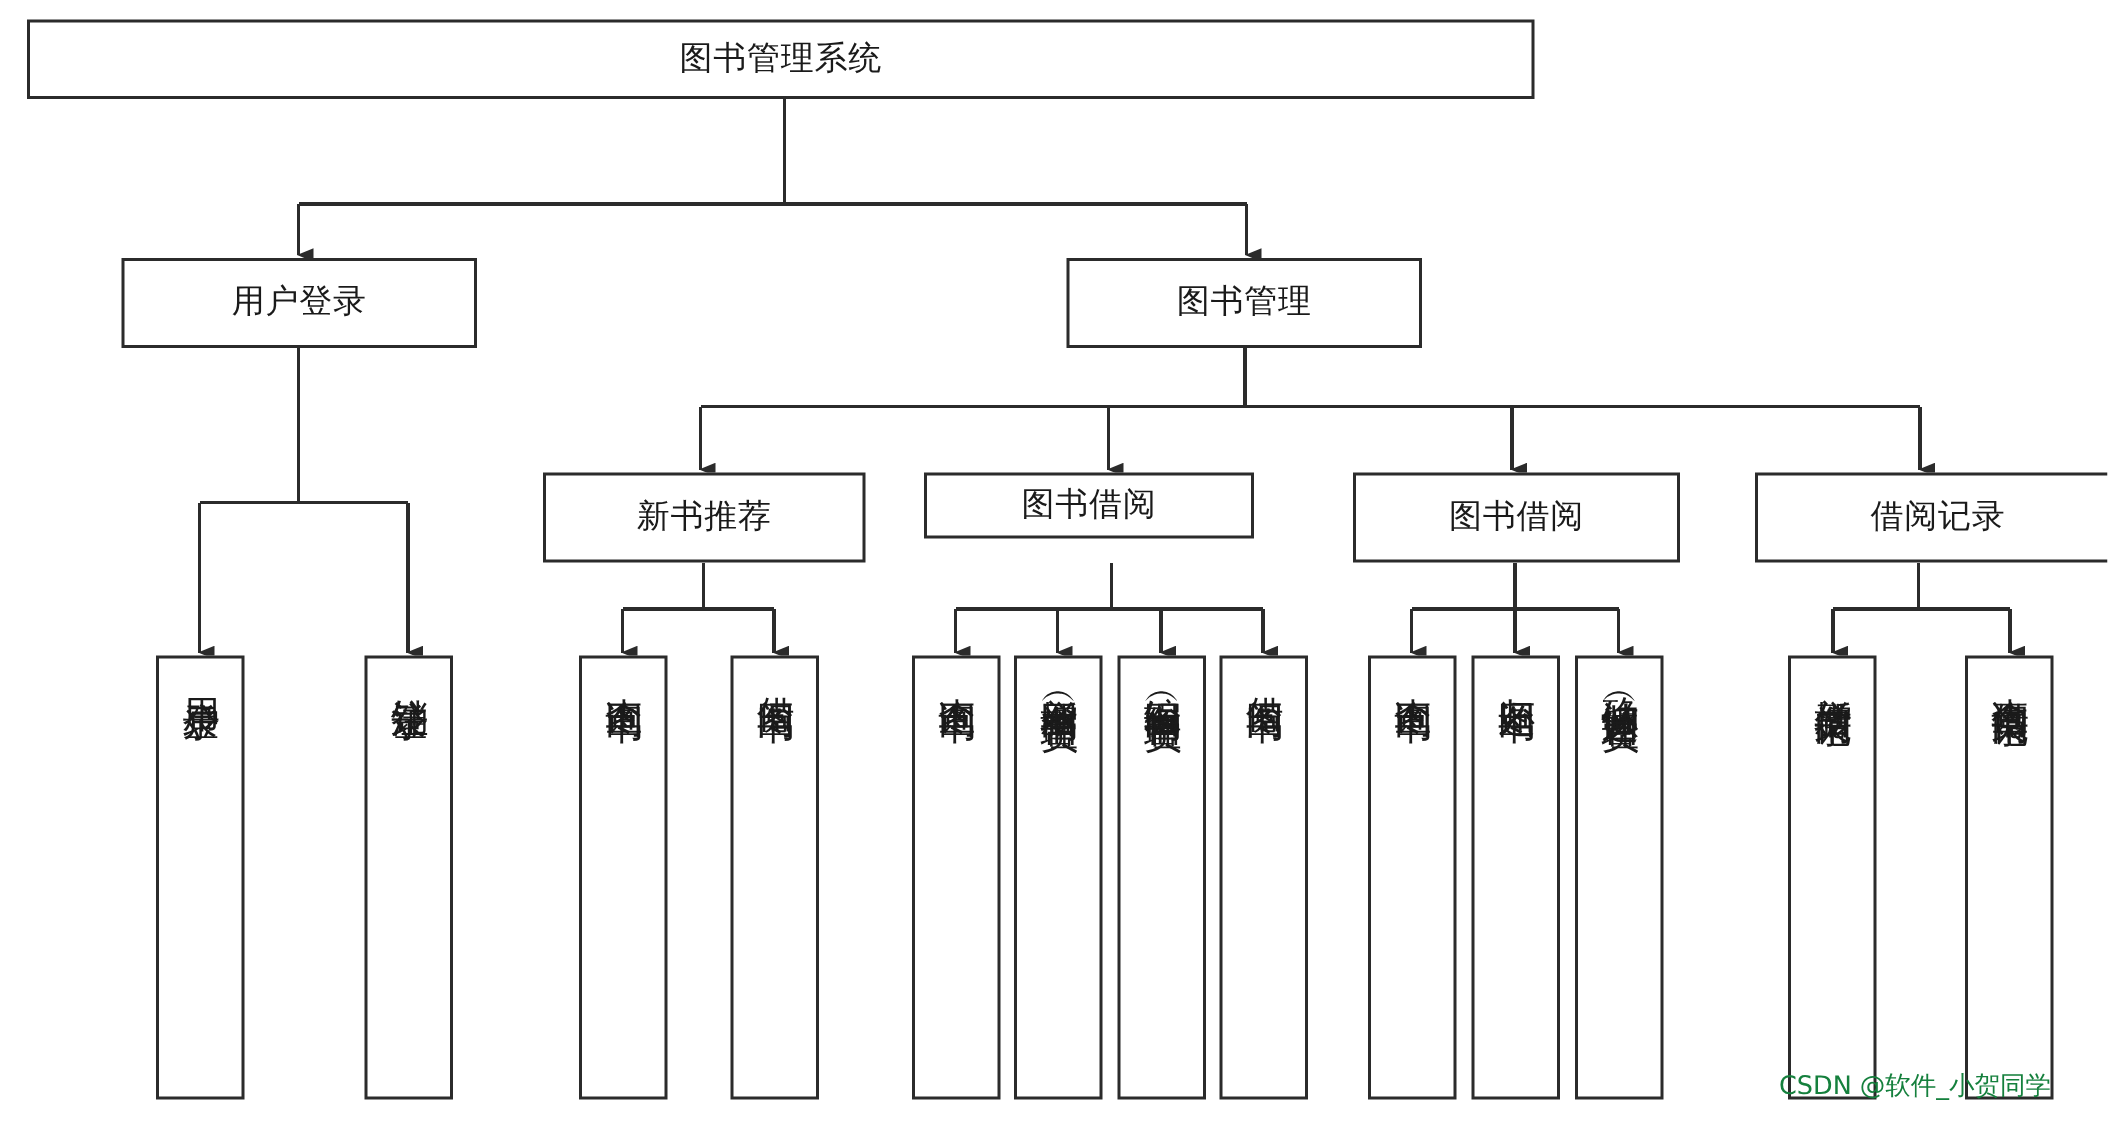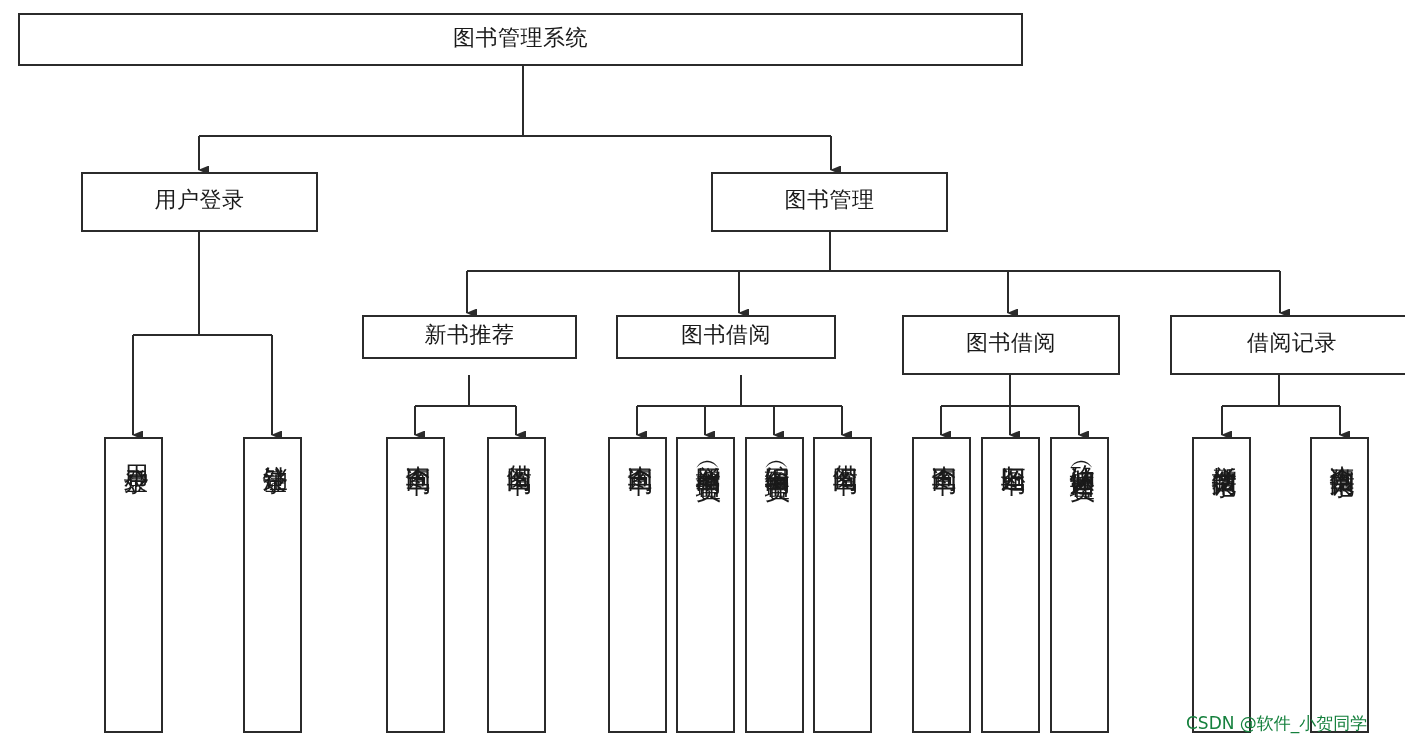--- a/index.html
+++ b/index.html
@@ -29,21 +29,20 @@
   .node {
     position: absolute;
     box-sizing: border-box;
     border: 2px solid #2b2b2b;
     background: #ffffff;
     display: flex;
     align-items: center;
     justify-content: center;
     color: #1a1a1a;
     z-index: 2;
-    font-family: Liberation Mono, monospace;
   }
   .node-label {
     display: block;
     text-align: center;
     line-height: 1.32;
     letter-spacing: 0.5px;
   }
   
   .node.horiz .node-label {
     font-size: 22px;
@@ -136,21 +135,21 @@
     <span class="node-label">图书管理系统</span>
   </div>
 
   <div class="node horiz" style="left:81px; top:172px; width:237px; height:60px;">
     <span class="node-label">用户登录</span>
   </div>
   <div class="node horiz" style="left:711px; top:172px; width:237px; height:60px;">
     <span class="node-label">图书管理</span>
   </div>
 
-  <div class="node horiz" style="left:362px; top:315px; width:215px; height:44px;">
+  <div class="node horiz" style="left:362px; top:315px; width:215px; height:60px;">
     <span class="node-label">新书推荐</span>
   </div>
   <div class="node horiz" style="left:616px; top:315px; width:220px; height:44px;">
     <span class="node-label">图书借阅</span>
   </div>
   <div class="node horiz" style="left:902px; top:315px; width:218px; height:60px;">
     <span class="node-label">图书借阅</span>
   </div>
   <div class="node horiz" style="left:1170px; top:315px; width:244px; height:60px;">
     <span class="node-label">借阅记录</span>

